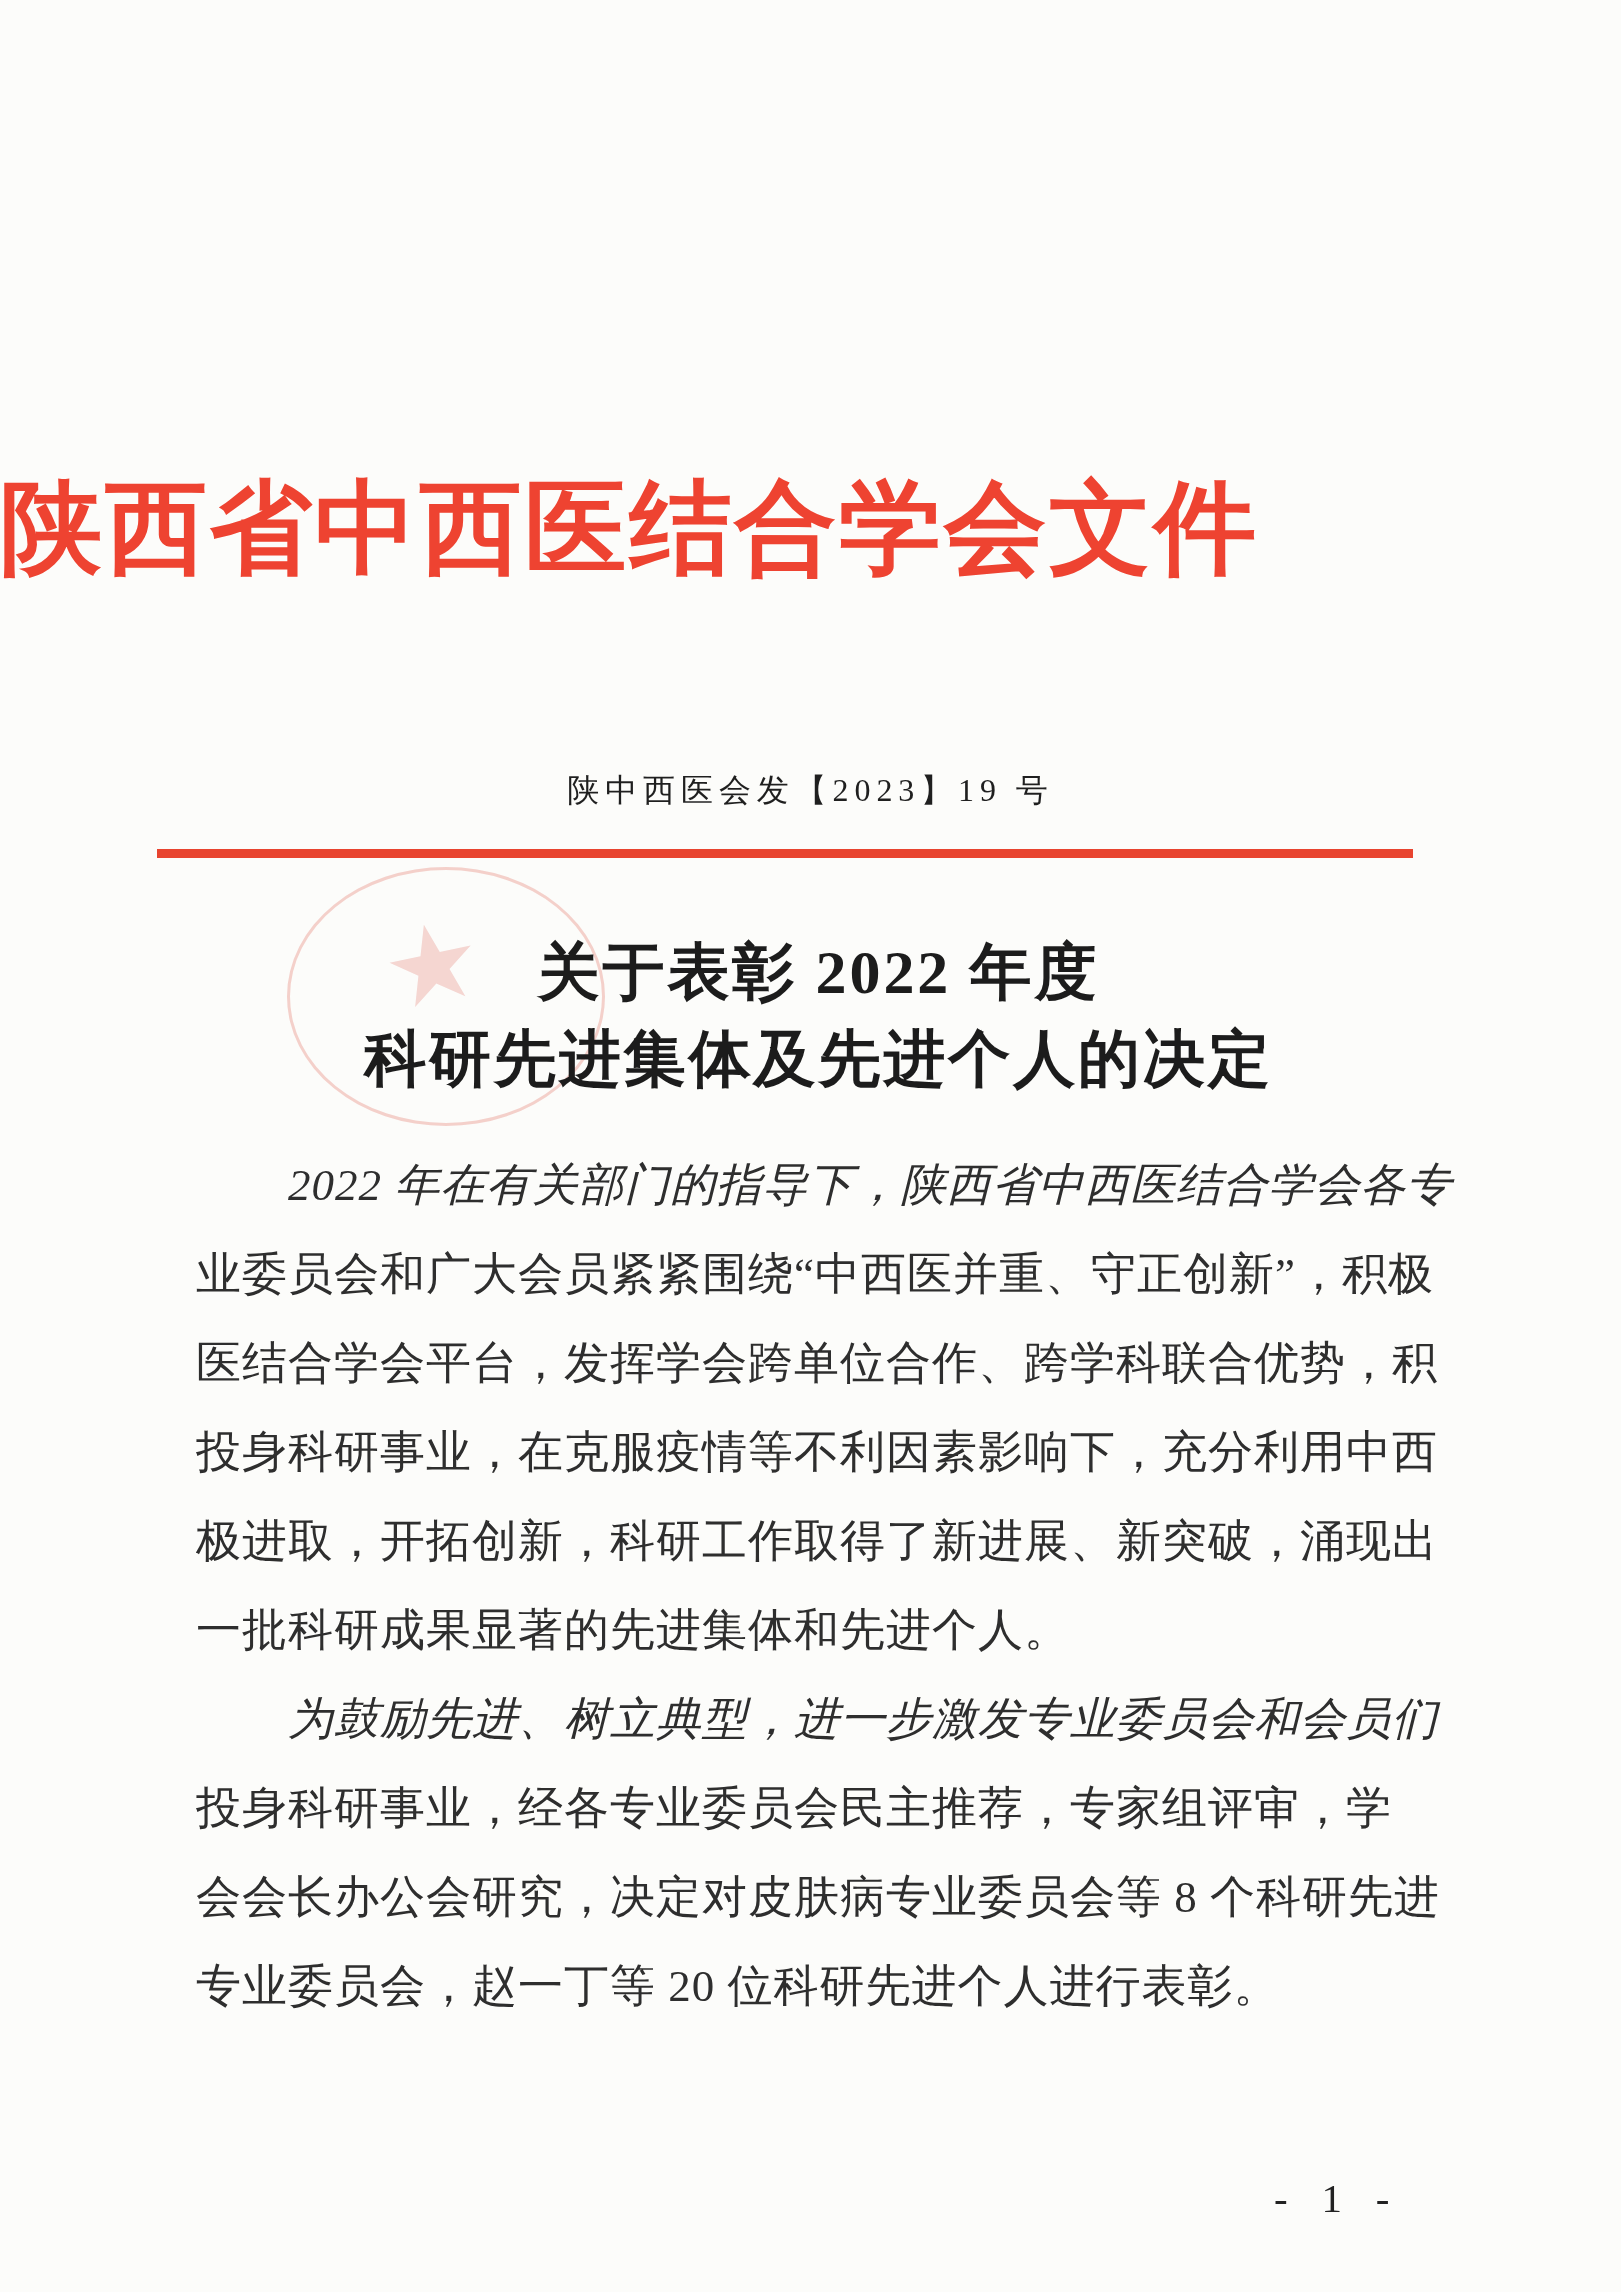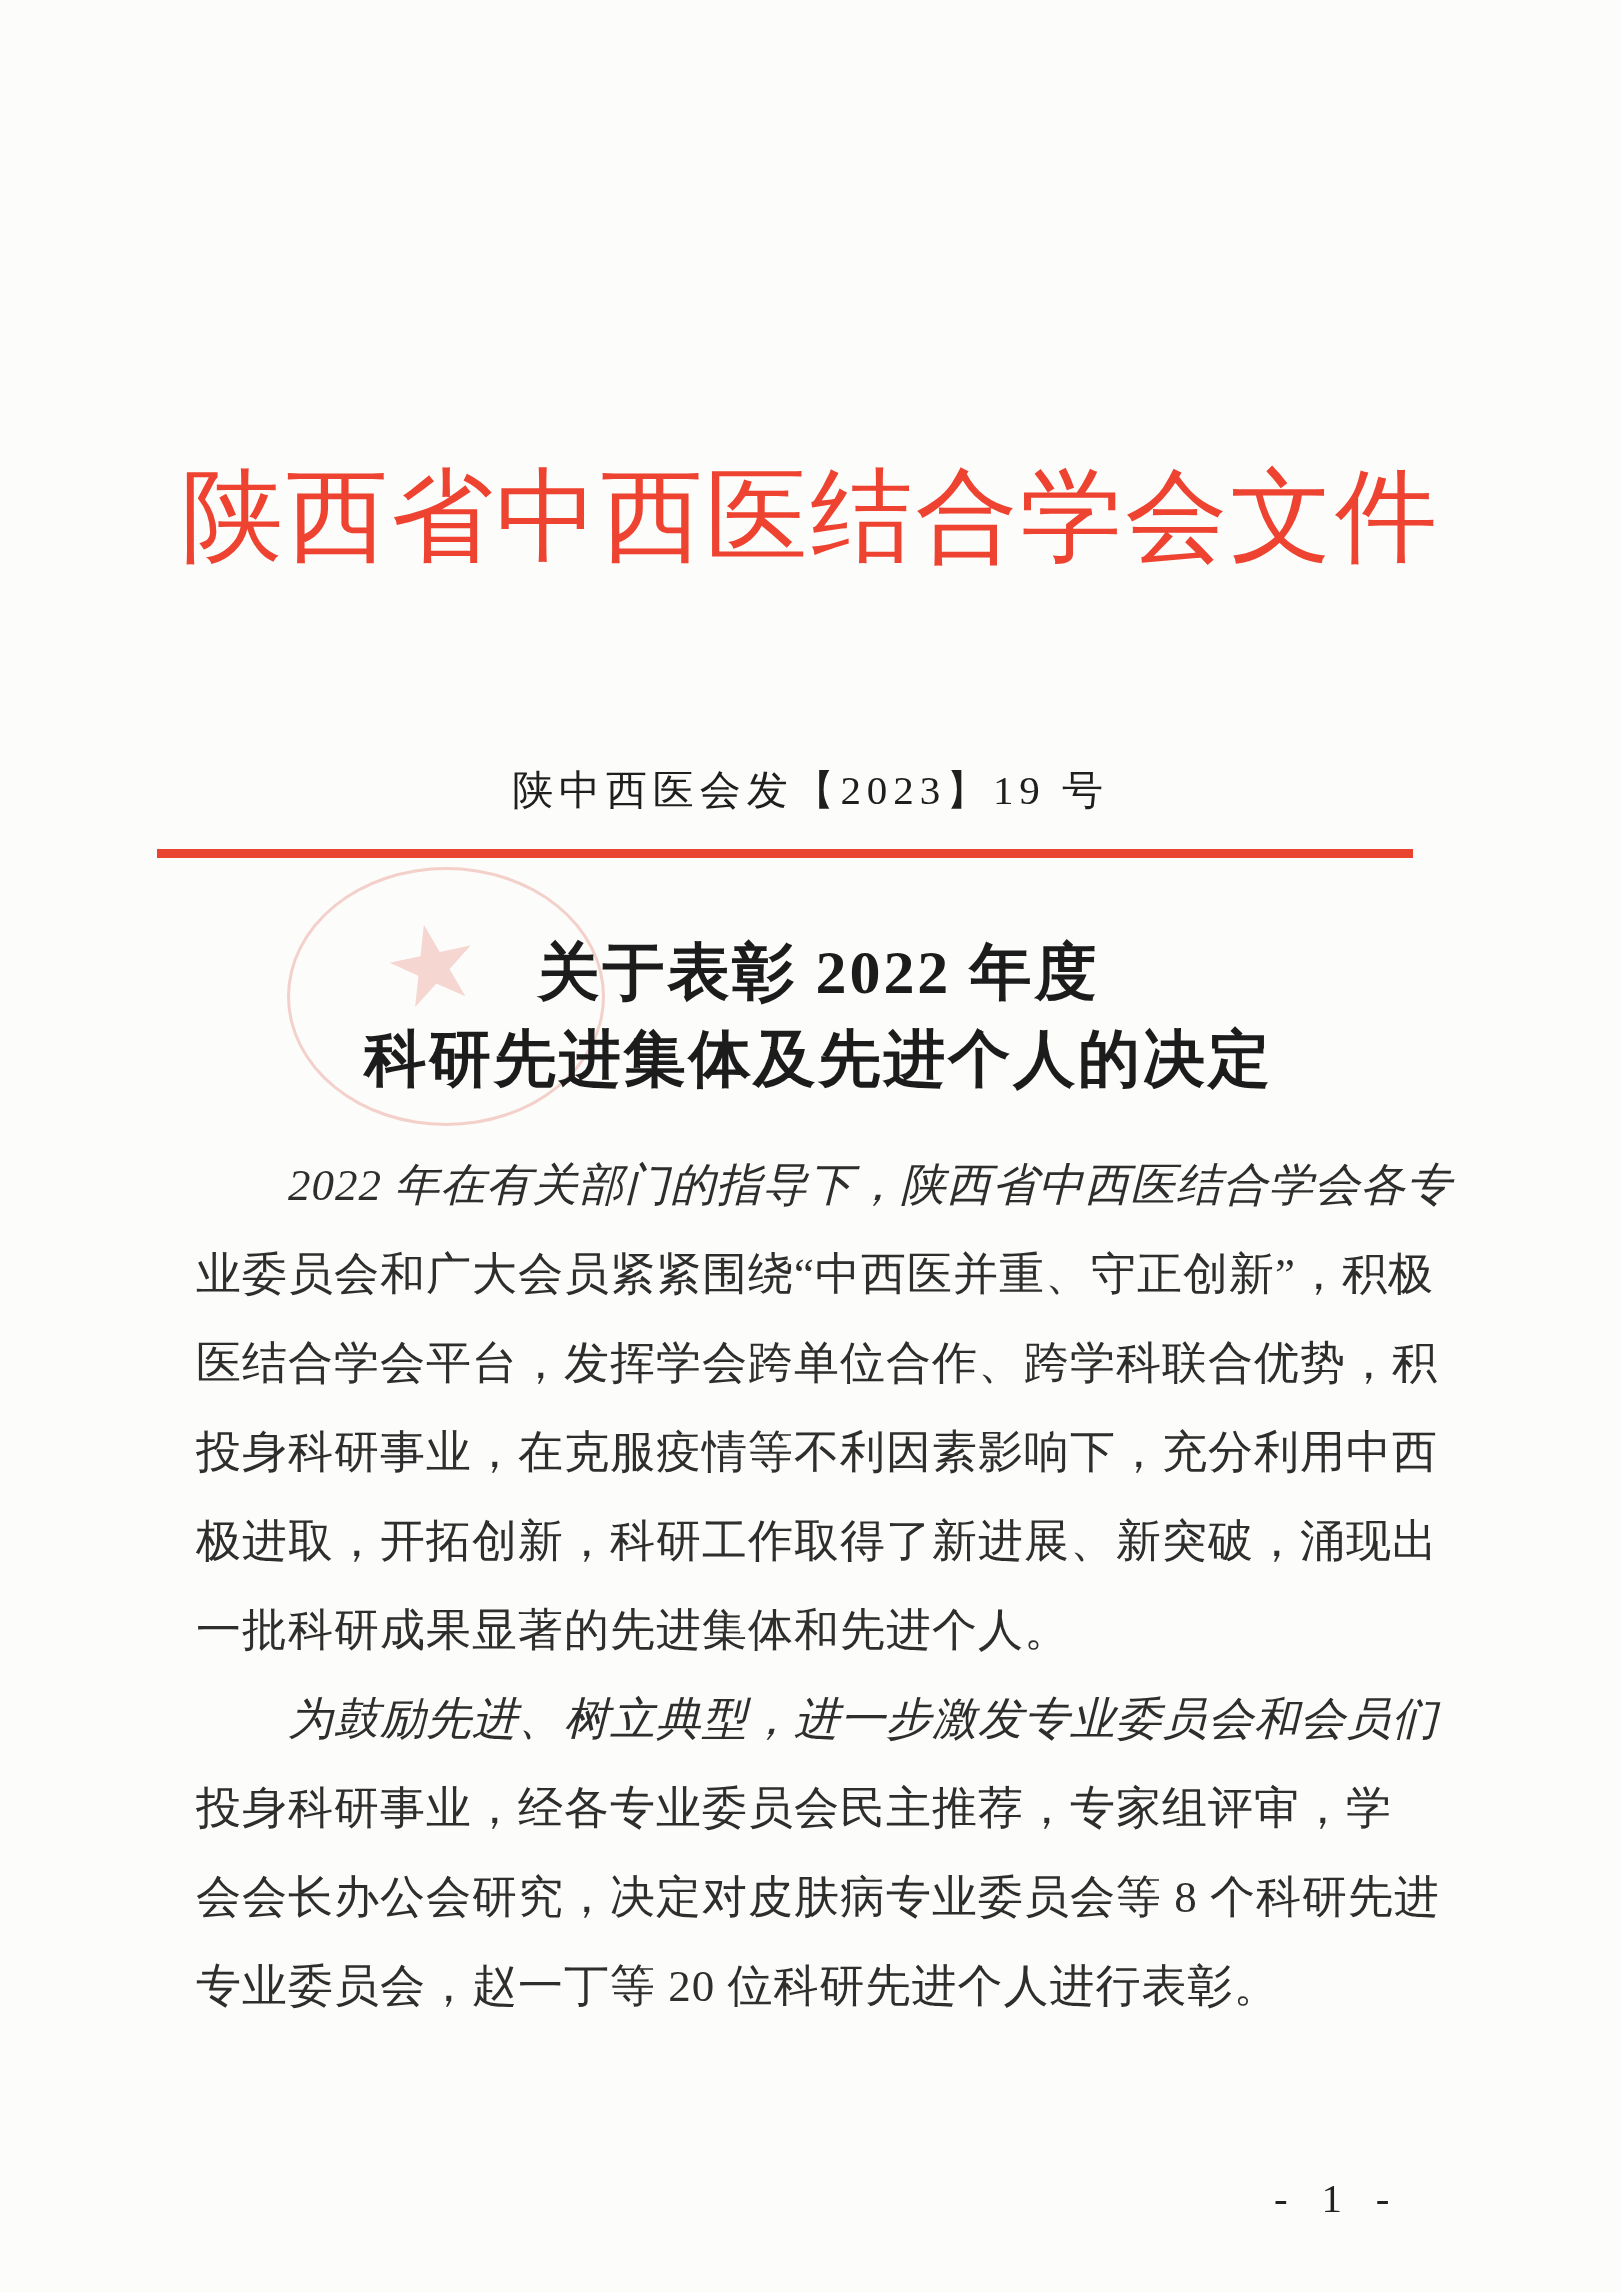--- a/index.html
+++ b/index.html
@@ -30,40 +30,40 @@
     top: 41px;
     font-size: 108px;
     line-height: 108px;
     color: rgba(226, 106, 94, 0.26);
     transform: rotate(-12deg);
     font-family: "DejaVu Sans", sans-serif;
   }
 
   .org-title {
     position: absolute;
-    top: 453px;
+    top: 465px;
     left: 0;
     width: 100%;
     margin: 0;
-    text-align: center;
+    text-align: left;
     font-size: 102px;
     line-height: 127px;
-    font-weight: normal;
+    font-weight: bold;
     color: #ee4331;
     letter-spacing: 2.9px;
     z-index: 2;
   }
 
   .doc-number {
     position: absolute;
     top: 766px;
     left: 0;
     width: 100%;
     text-align: center;
-    font-size: 41px;
+    font-size: 32px;
     line-height: 49px;
     color: #1f1f1f;
     letter-spacing: 5.9px;
     z-index: 2;
   }
 
   .red-rule {
     position: absolute;
     top: 849px;
     left: 157px;

